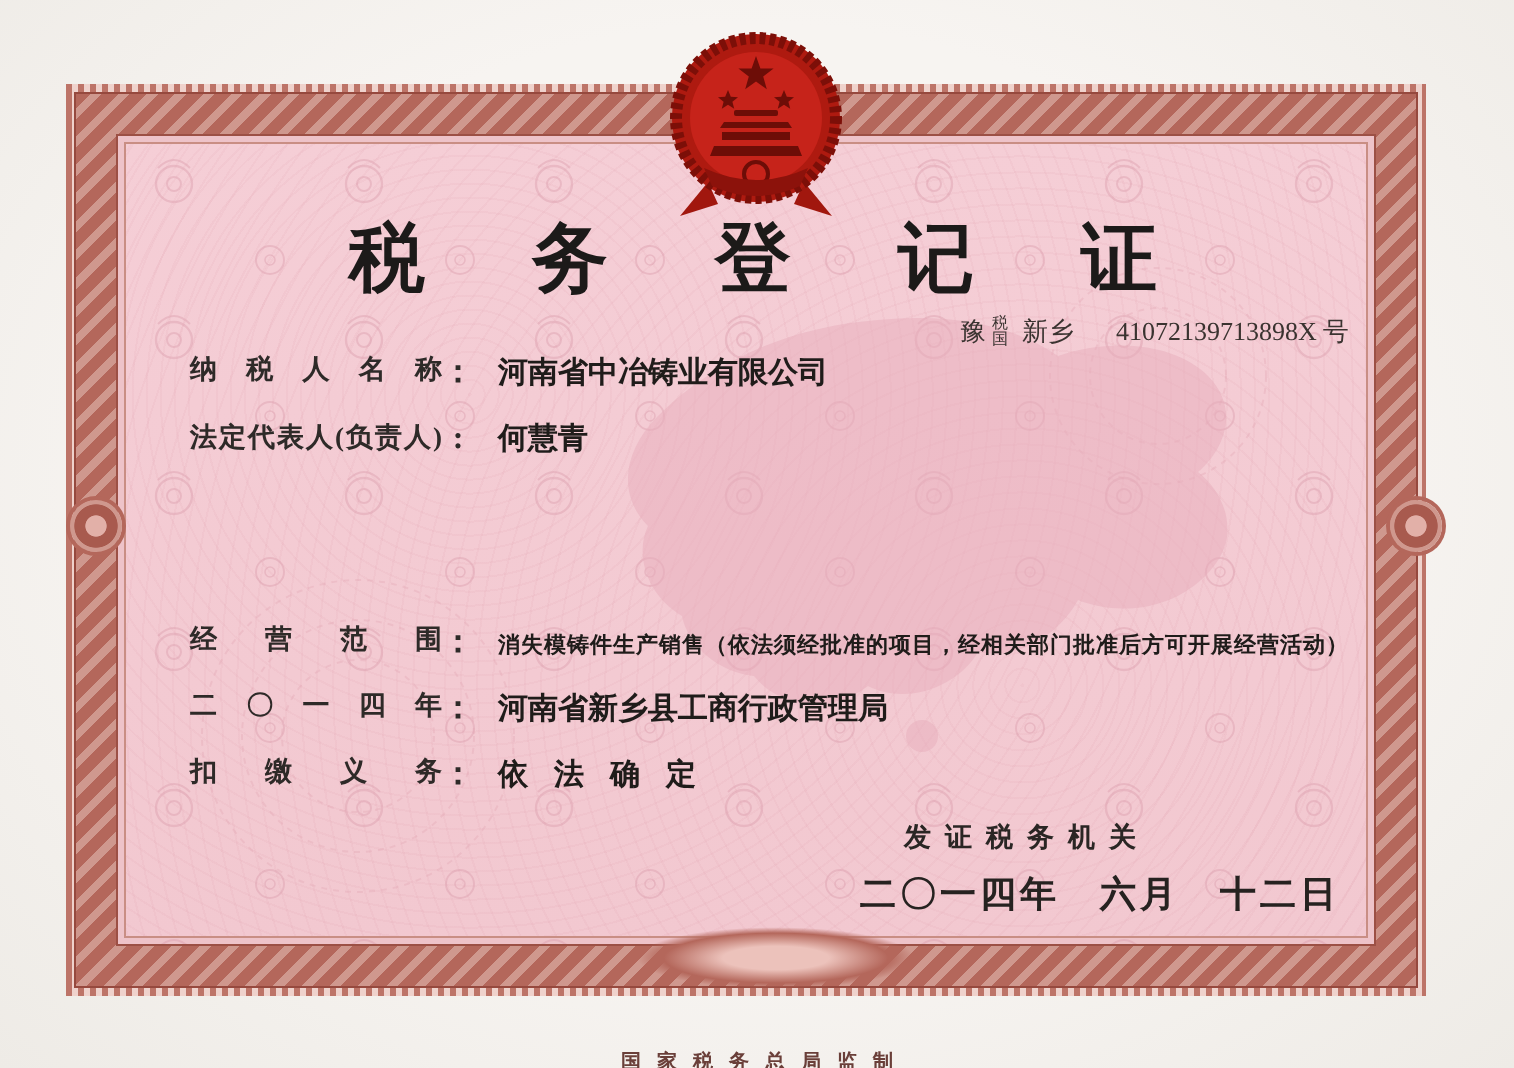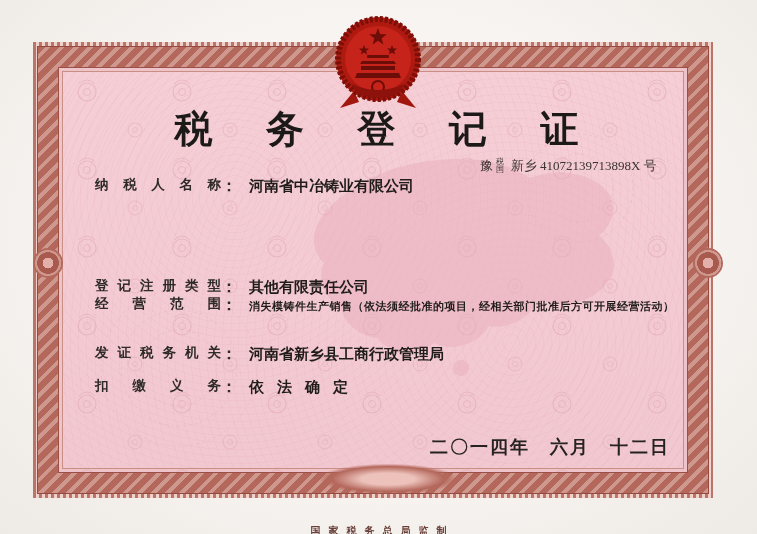--- a/index.html
+++ b/index.html
@@ -47,21 +47,21 @@
   .content{position:absolute;inset:0;z-index:5;color:#1f1c1a;}
   .title{
     position:absolute;left:0;right:0;top:104px;text-align:center;
     font-size:38px;font-weight:bold;letter-spacing:22px;padding-left:18px;color:#1c1a19;
   }
   .certno{
     position:absolute;left:480px;top:157px;font-size:13px;color:#3a3330;
     display:flex;align-items:center;gap:3px;white-space:nowrap;
   }
   .certno .stack{display:inline-flex;flex-direction:column;font-size:8px;line-height:8px;margin-right:4px;}
-  .certno .certno-region{margin-right:0;}
+  .certno .certno-region{margin-right:18px;}
   .row{position:absolute;left:95px;white-space:nowrap;}
   .f-label{
     display:inline-block;width:126px;font-size:13.5px;font-weight:bold;color:#2e2a28;
     text-align:justify;text-align-last:justify;vertical-align:top;
   }
   .f-colon{display:inline-block;width:16px;font-weight:bold;color:#2e2a28;text-align:center;}
   .f-value{margin-left:12px;font-size:15px;font-weight:bold;color:#1f1c1a;}
   .row.small .f-value{font-size:11px;letter-spacing:0.5px;}
   .row.spread .f-value{letter-spacing:13px;}
   .issuer{
@@ -150,35 +150,36 @@
       </span>
       <span class="certno-region">新乡</span>
       <span>41072139713898X</span>
       <span>号</span>
     </div>
 
     <div class="row" style="top:176px;">
       <span class="f-label">纳税人名称</span><span class="f-colon">：</span><span class="f-value">河南省中冶铸业有限公司</span>
     </div>
 
+    <div class="row" style="top:210px;">
+      <span class="f-label">法定代表人(负责人)</span><span class="f-colon">:</span><span class="f-value">何慧青</span>
+    </div>
 
 
-    <div class="row" style="top:277px;">
-      <span class="f-label">登记注册类型</span><span class="f-colon">：</span><span class="f-value">其他有限责任公司</span>
-    </div>
 
-    <div class="row small" style="top:295px;">
+    <div class="row small" style="top:311px;">
       <span class="f-label">经营范围</span><span class="f-colon">：</span><span class="f-value">消失模铸件生产销售（依法须经批准的项目，经相关部门批准后方可开展经营活动）</span>
     </div>
 
     <div class="row" style="top:344px;">
-      <span class="f-label">发证税务机关</span><span class="f-colon">：</span><span class="f-value">河南省新乡县工商行政管理局</span>
+      <span class="f-label">二〇一四年</span><span class="f-colon">：</span><span class="f-value">河南省新乡县工商行政管理局</span>
     </div>
 
     <div class="row spread" style="top:377px;">
       <span class="f-label">扣缴义务</span><span class="f-colon">：</span><span class="f-value">依法确定</span>
     </div>
 
+    <div class="issuer">发证税务机关</div>
     <div class="date">二〇一四年　六月　十二日</div>
     <div class="footer">国家税务总局监制</div>
 
   </div>
 </div>
 
 </body></html>

